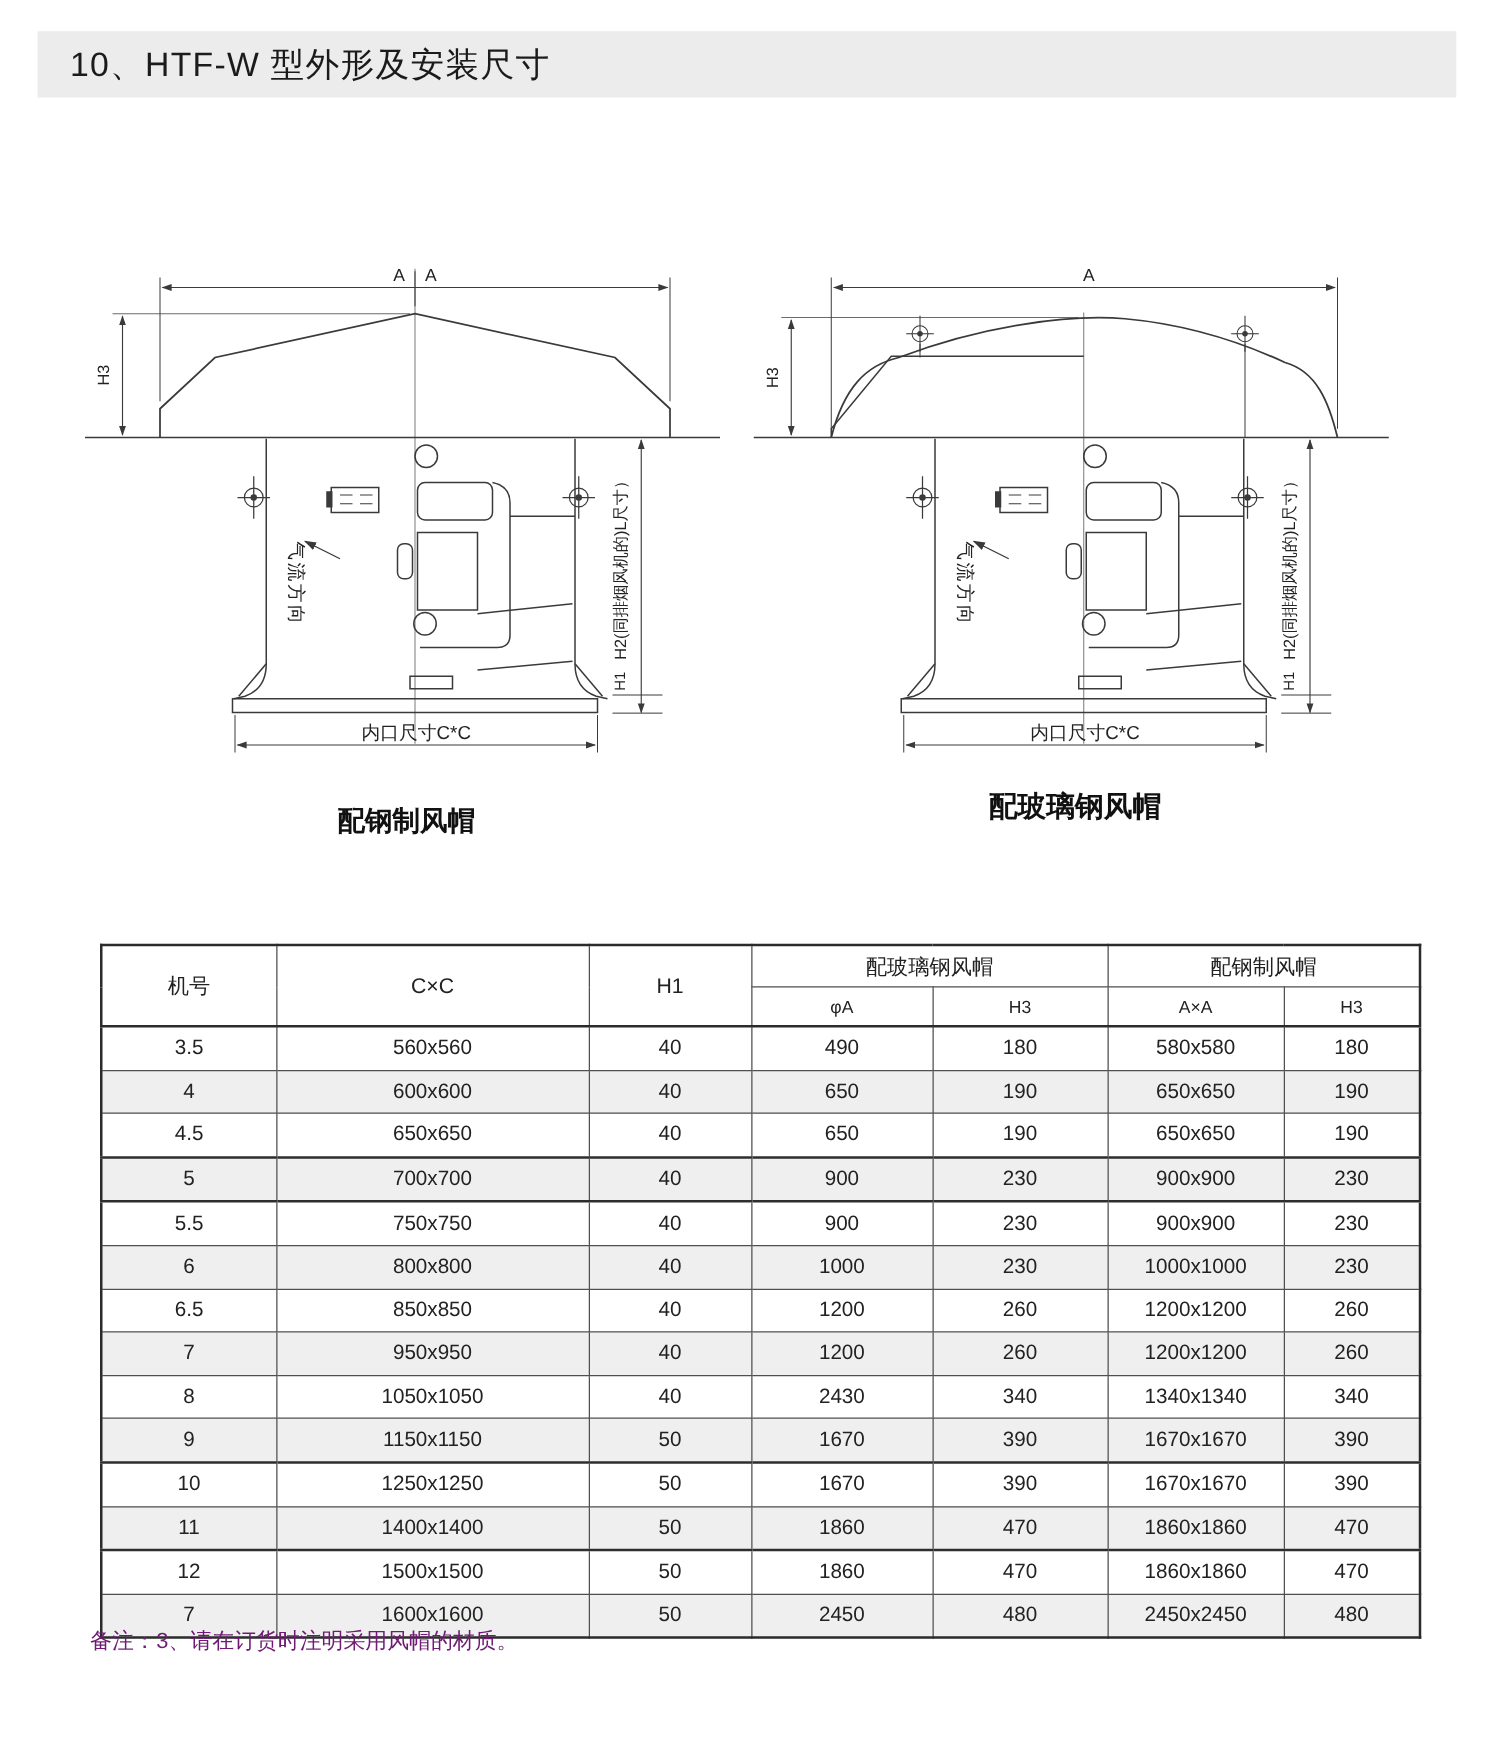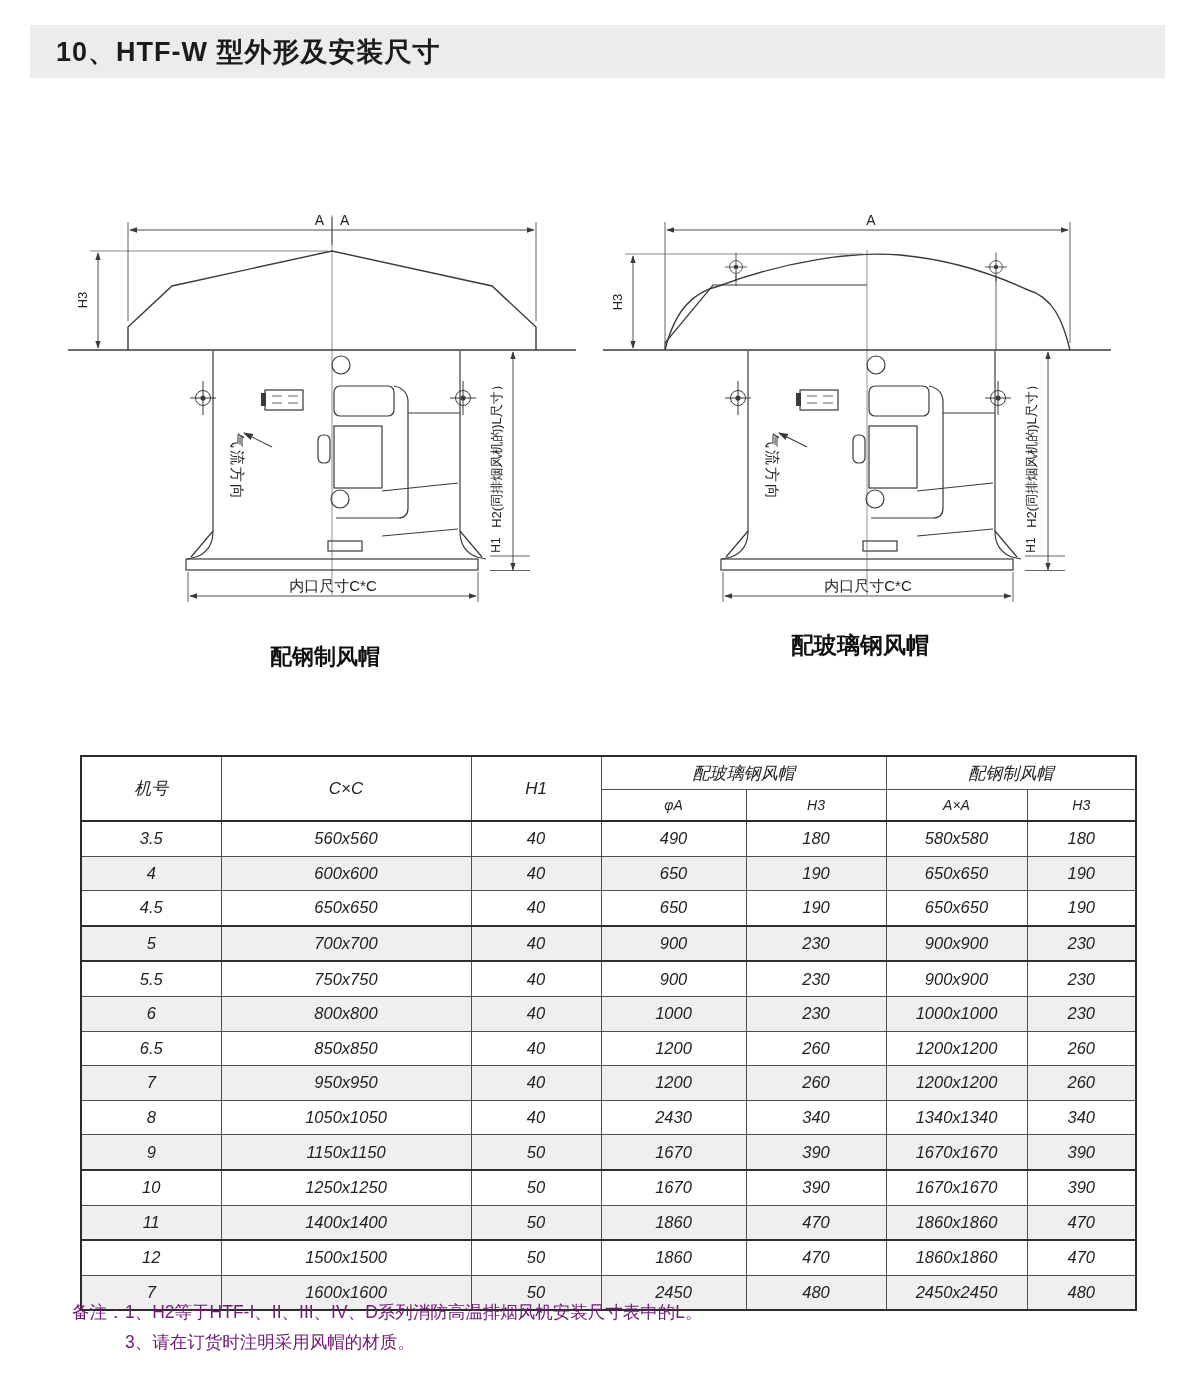--- a/index.html
+++ b/index.html
@@ -5,37 +5,37 @@
   html,body{margin:0;padding:0}
   body{
     position:relative;width:1200px;height:1400px;background:#ffffff;
     font-family:"Liberation Sans","DejaVu Sans",sans-serif;color:#1c1c1c;overflow:hidden;
   }
   
   .title-bar{
     position:absolute;left:30px;top:25px;width:1135px;height:53px;
     background:#ececec;display:flex;align-items:center;box-sizing:border-box;padding-left:26px;
   }
-  .title-bar h1{margin:0;font-size:27px;font-weight:bold;color:#1b1b1b;letter-spacing:1px}
+  .title-bar h1{margin:0;font-size:27px;font-weight:normal;color:#1b1b1b;letter-spacing:1px}
 
   
   .diagram{position:absolute;width:530px;height:430px}
   #diagram-left{left:60px;top:195px}
   #diagram-right{left:595px;top:195px}
   .diagram svg{width:100%;height:100%;display:block}
   svg text{fill:#222;stroke:none;font-family:"Liberation Sans","DejaVu Sans",sans-serif}
   .caption{position:absolute;width:530px;text-align:center;font-weight:bold;color:#111}
   #caption-left{left:60px;top:642px;font-size:22px}
   #caption-right{left:595px;top:630px;font-size:23px}
 
   
   .dim-table{
     position:absolute;left:80px;top:755px;width:1055px;
     border-collapse:collapse;table-layout:fixed;text-align:center;
-    font-size:16.5px;color:#222;border:2px solid #2b2b2b;font-style:italic;
+    font-size:16.5px;color:#222;border:2px solid #2b2b2b;
   }
   .dim-table th,.dim-table td{border:1px solid #4f4f4f;padding:0;font-weight:normal}
   .dim-table thead tr:first-child th{height:32px;font-size:17px}
   .dim-table thead tr:last-child th{height:30px;font-size:14px}
   .dim-table thead{border-bottom:2px solid #2b2b2b}
   .dim-table tbody td{height:33.6px}
   .dim-table tbody tr.alt{background:#efefef}
   .dim-table tbody tr.sep td{border-top:2px solid #2e2e2e}
 
   
@@ -343,16 +343,15 @@
         <td>480</td>
         <td>2450x2450</td>
         <td>480</td>
       </tr>
     </tbody>
 </table>
 
 <div class="notes">
   <div class="notes-label">备注：</div>
   <div>
-    <div class="note-line">1、H2等于HTF-I、II、III、IV、D系列消防高温排烟风机安装尺寸表中的L。</div>
     <div class="note-line">3、请在订货时注明采用风帽的材质。</div>
   </div>
 </div>
 
 </body></html>

